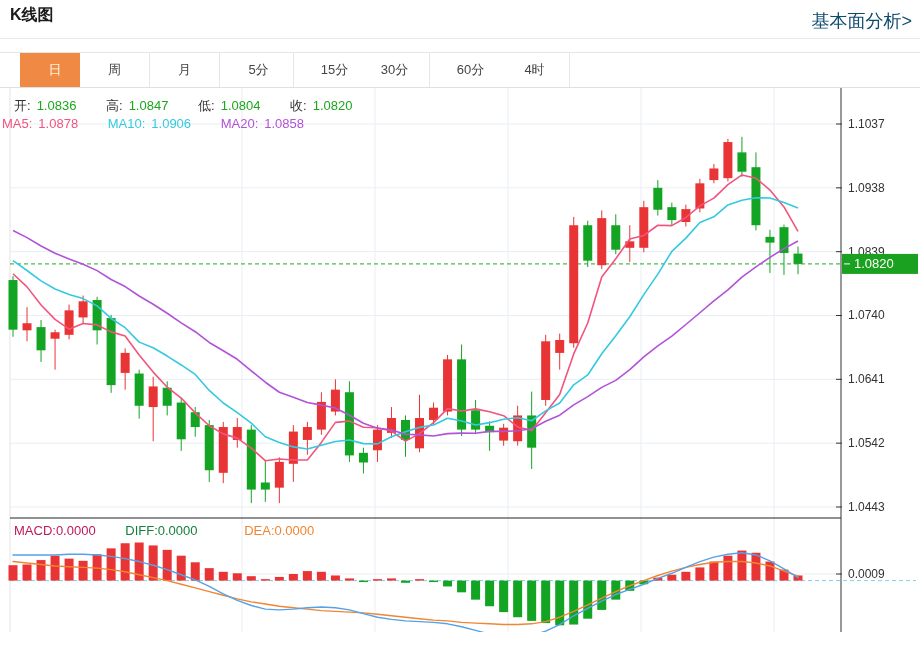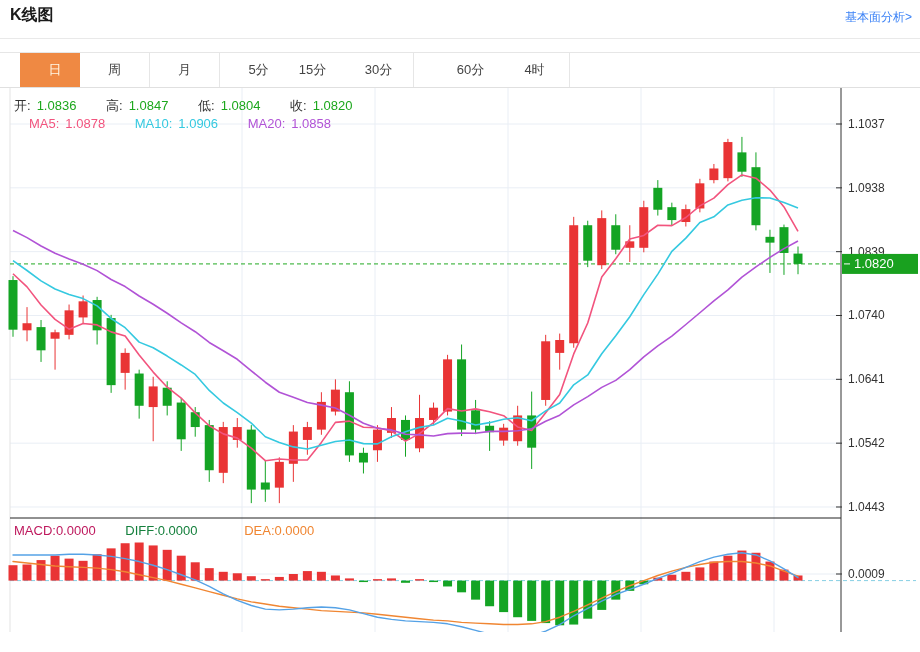--- a/index.html
+++ b/index.html
@@ -1,51 +1,51 @@
 <!DOCTYPE html>
 <html><head>
 <meta charset="utf-8">
 <style>
   html,body{margin:0;padding:0;background:#fff;}
   #app{position:relative;width:920px;height:632px;background:#fff;overflow:hidden;
        font-family:"Liberation Sans","DejaVu Sans",sans-serif;}
   .page-title{position:absolute;left:10px;top:5px;font-size:16px;font-weight:bold;color:#1a1a1a;}
-  .header-link{position:absolute;right:8px;top:9px;font-size:12px;color:#3b82f6;cursor:pointer;text-decoration:none;margin-left:7px;}
+  .header-link{position:absolute;right:8px;top:9px;font-size:18px;color:#0c4a6e;cursor:pointer;text-decoration:none;margin-left:7px;}
   .title-divider{position:absolute;left:0;top:38px;width:920px;height:1px;background:#e9e9e9;}
   .tabbar{position:absolute;left:0;top:52px;width:920px;height:36px;
           border-top:1px solid #e6e6e6;border-bottom:1px solid #e0e0e0;box-sizing:border-box;}
   .tab{position:absolute;top:0;width:70px;height:34px;line-height:34px;text-align:center;
        font-size:13px;color:#444;background:#fff;border-right:1px solid #e6e6e6;cursor:pointer;box-sizing:border-box;}
   .tab.first{border-left:1px solid #e6e6e6;margin-left:10px;}
   .tab.active{background:#ef8943;color:#fff8e6;border-color:#ef8943;}
   .legend-row{position:absolute;font-size:13px;white-space:nowrap;z-index:5;}
   .legend-row span{margin-right:6px;}
   #ohlc-row{left:14px;top:97px;}
-  #ma-row{left:29px;top:116px;}
+  #ma-row{left:2px;top:116px;}
   #macd-row{left:14px;top:523px;}
   .lbl{color:#333;}
   .val-green{color:#1ca71c;}
   .gap{display:inline-block;width:14px;}
   svg{position:absolute;left:0;top:0;}
 </style>
 </head>
 <body>
 
 <div id="app">
   <div class="page-title">K线图</div>
   <a class="header-link">基本面分析&gt;</a>
   <div class="title-divider"></div>
 
   <div class="tabbar" id="tabbar">
       <div class="tab first active" style="left: 10px;">日</div>
       <div class="tab" style="left: 80px;">周</div>
       <div class="tab" style="left: 150px;">月</div>
       <div class="tab" style="left: 224px;">5分</div>
-      <div class="tab" style="left: 278px;">15分</div>
-      <div class="tab" style="left: 344px;">30分</div>
+      <div class="tab" style="left: 300px;">15分</div>
+      <div class="tab" style="left: 360px;">30分</div>
       <div class="tab" style="left: 436px;">60分</div>
       <div class="tab" style="left: 500px;">4时</div>
     </div>
 
   <div class="legend-row" id="ohlc-row">
     <span class="lbl">开:</span><span class="val-green">1.0836</span><span class="gap"></span>
     <span class="lbl">高:</span><span class="val-green">1.0847</span><span class="gap"></span>
     <span class="lbl">低:</span><span class="val-green">1.0804</span><span class="gap"></span>
     <span class="lbl">收:</span><span class="val-green">1.0820</span>
   </div>

